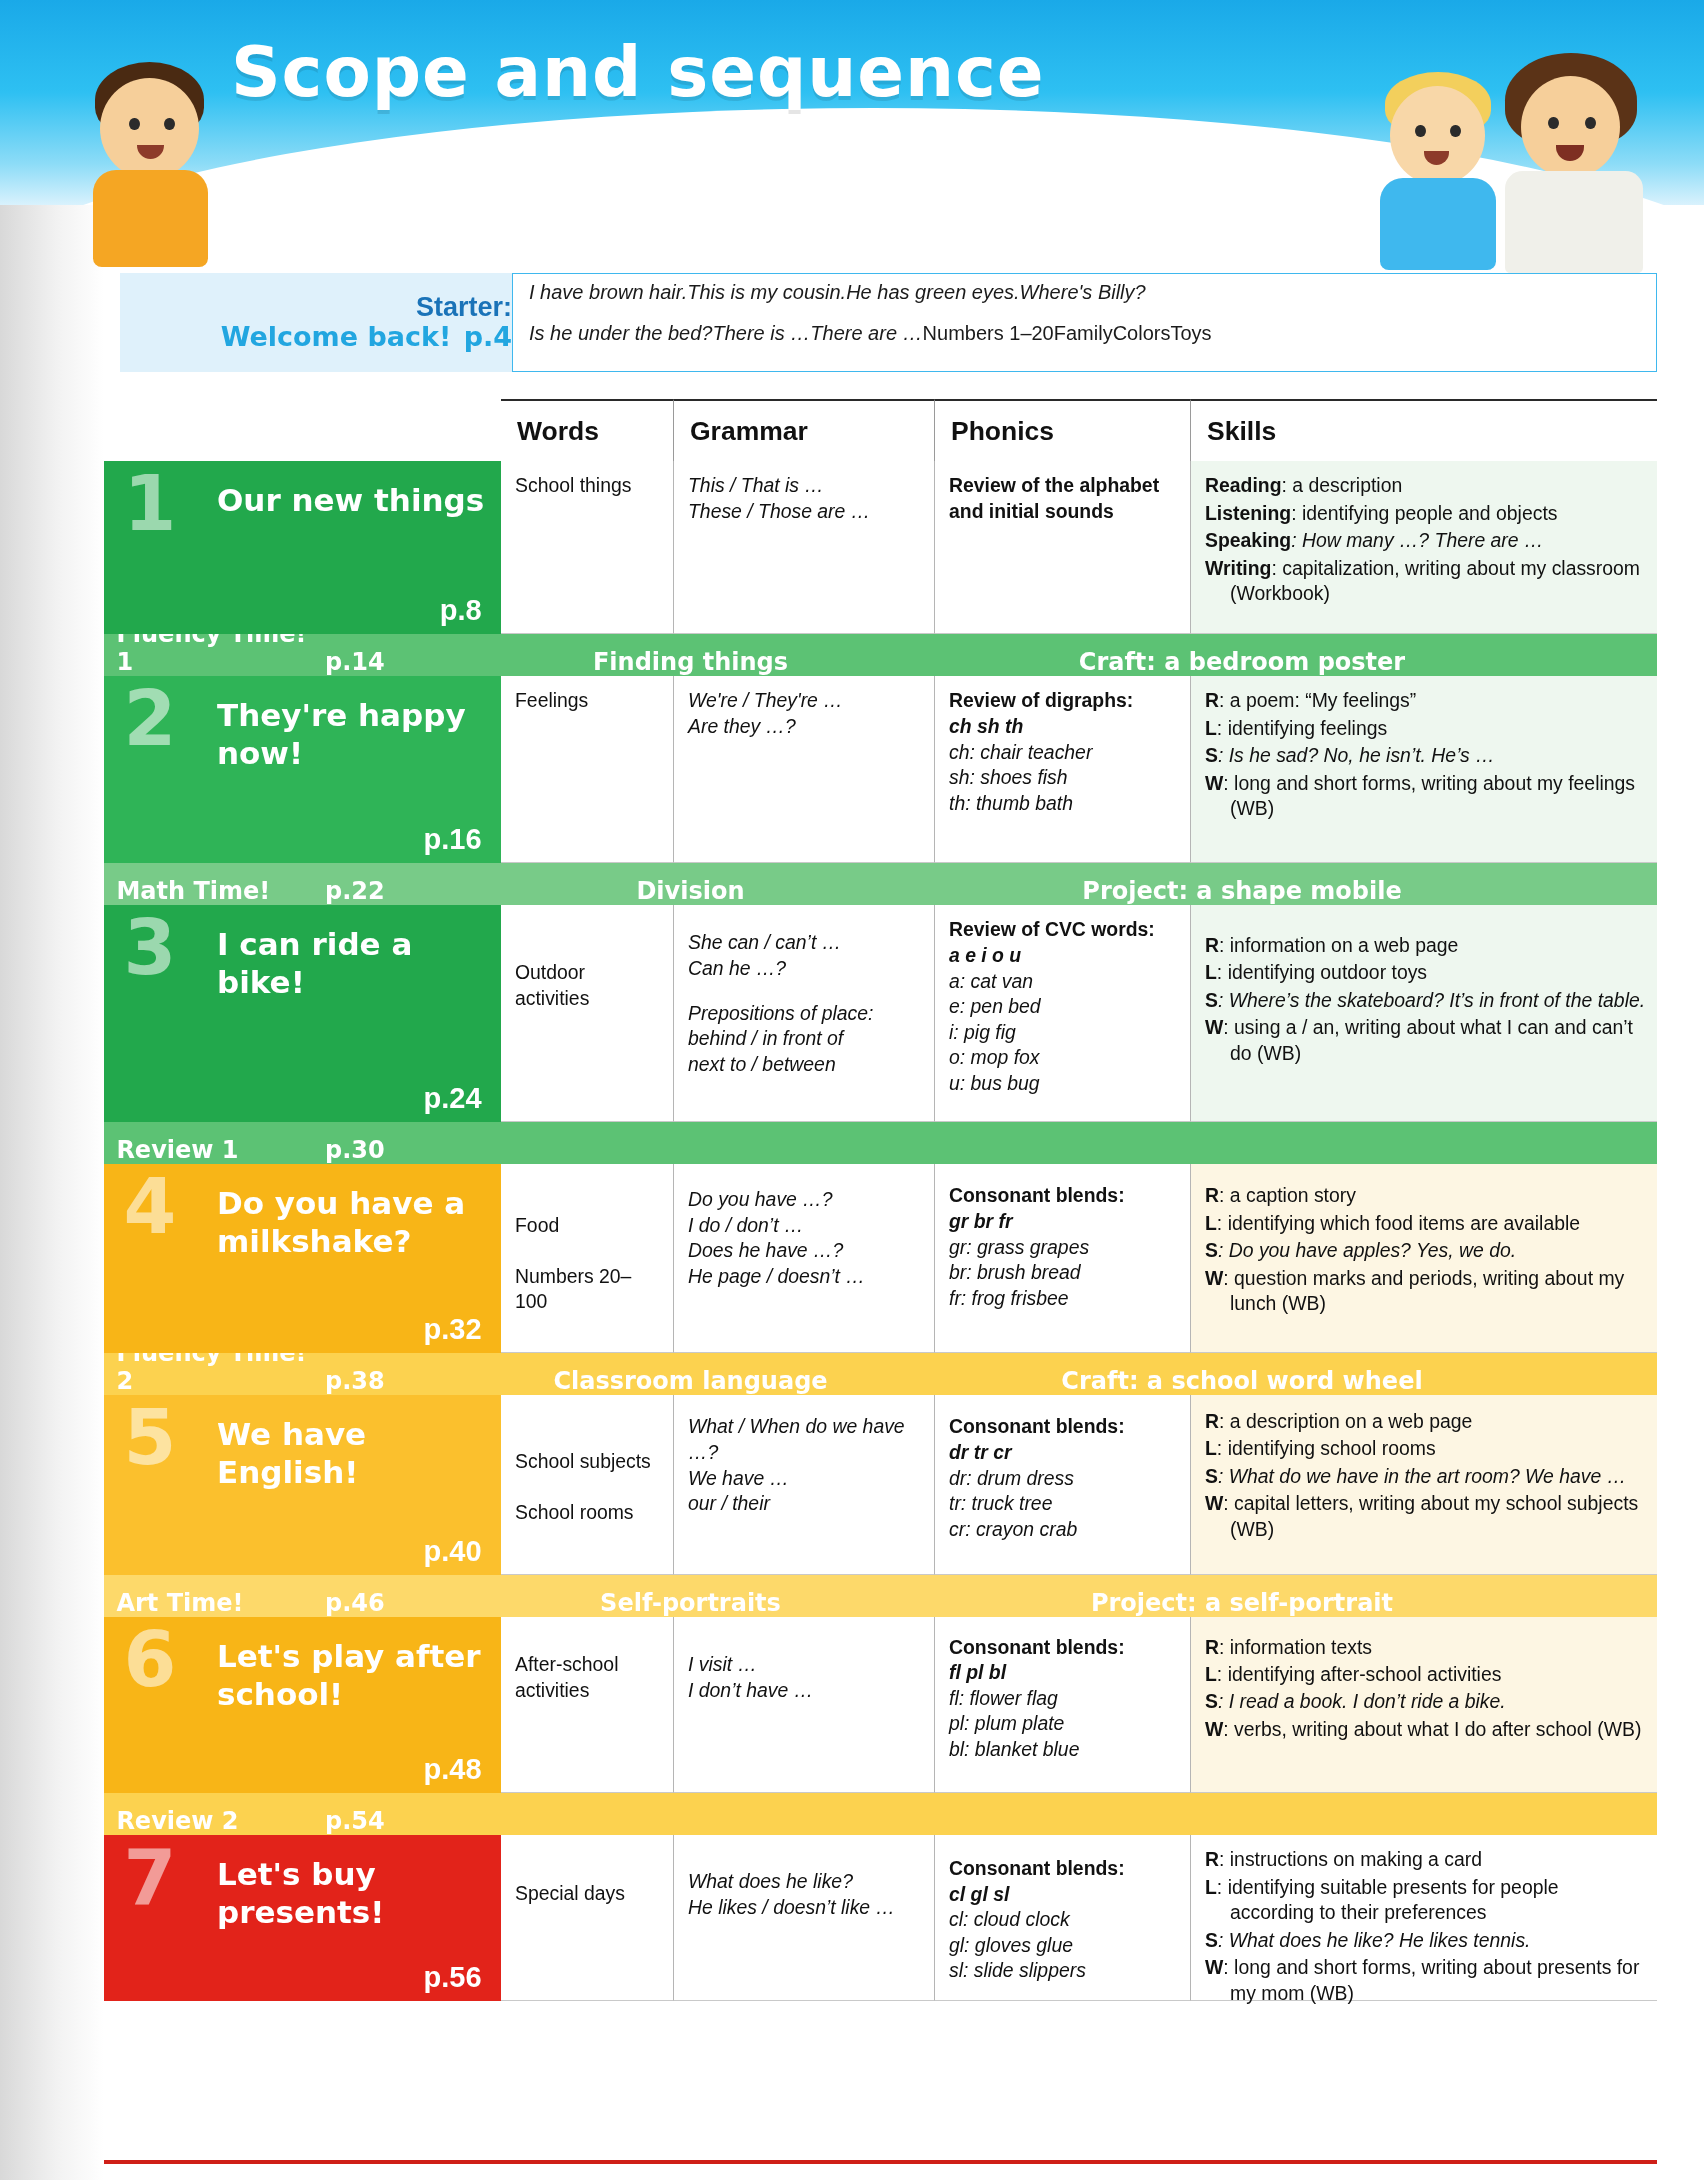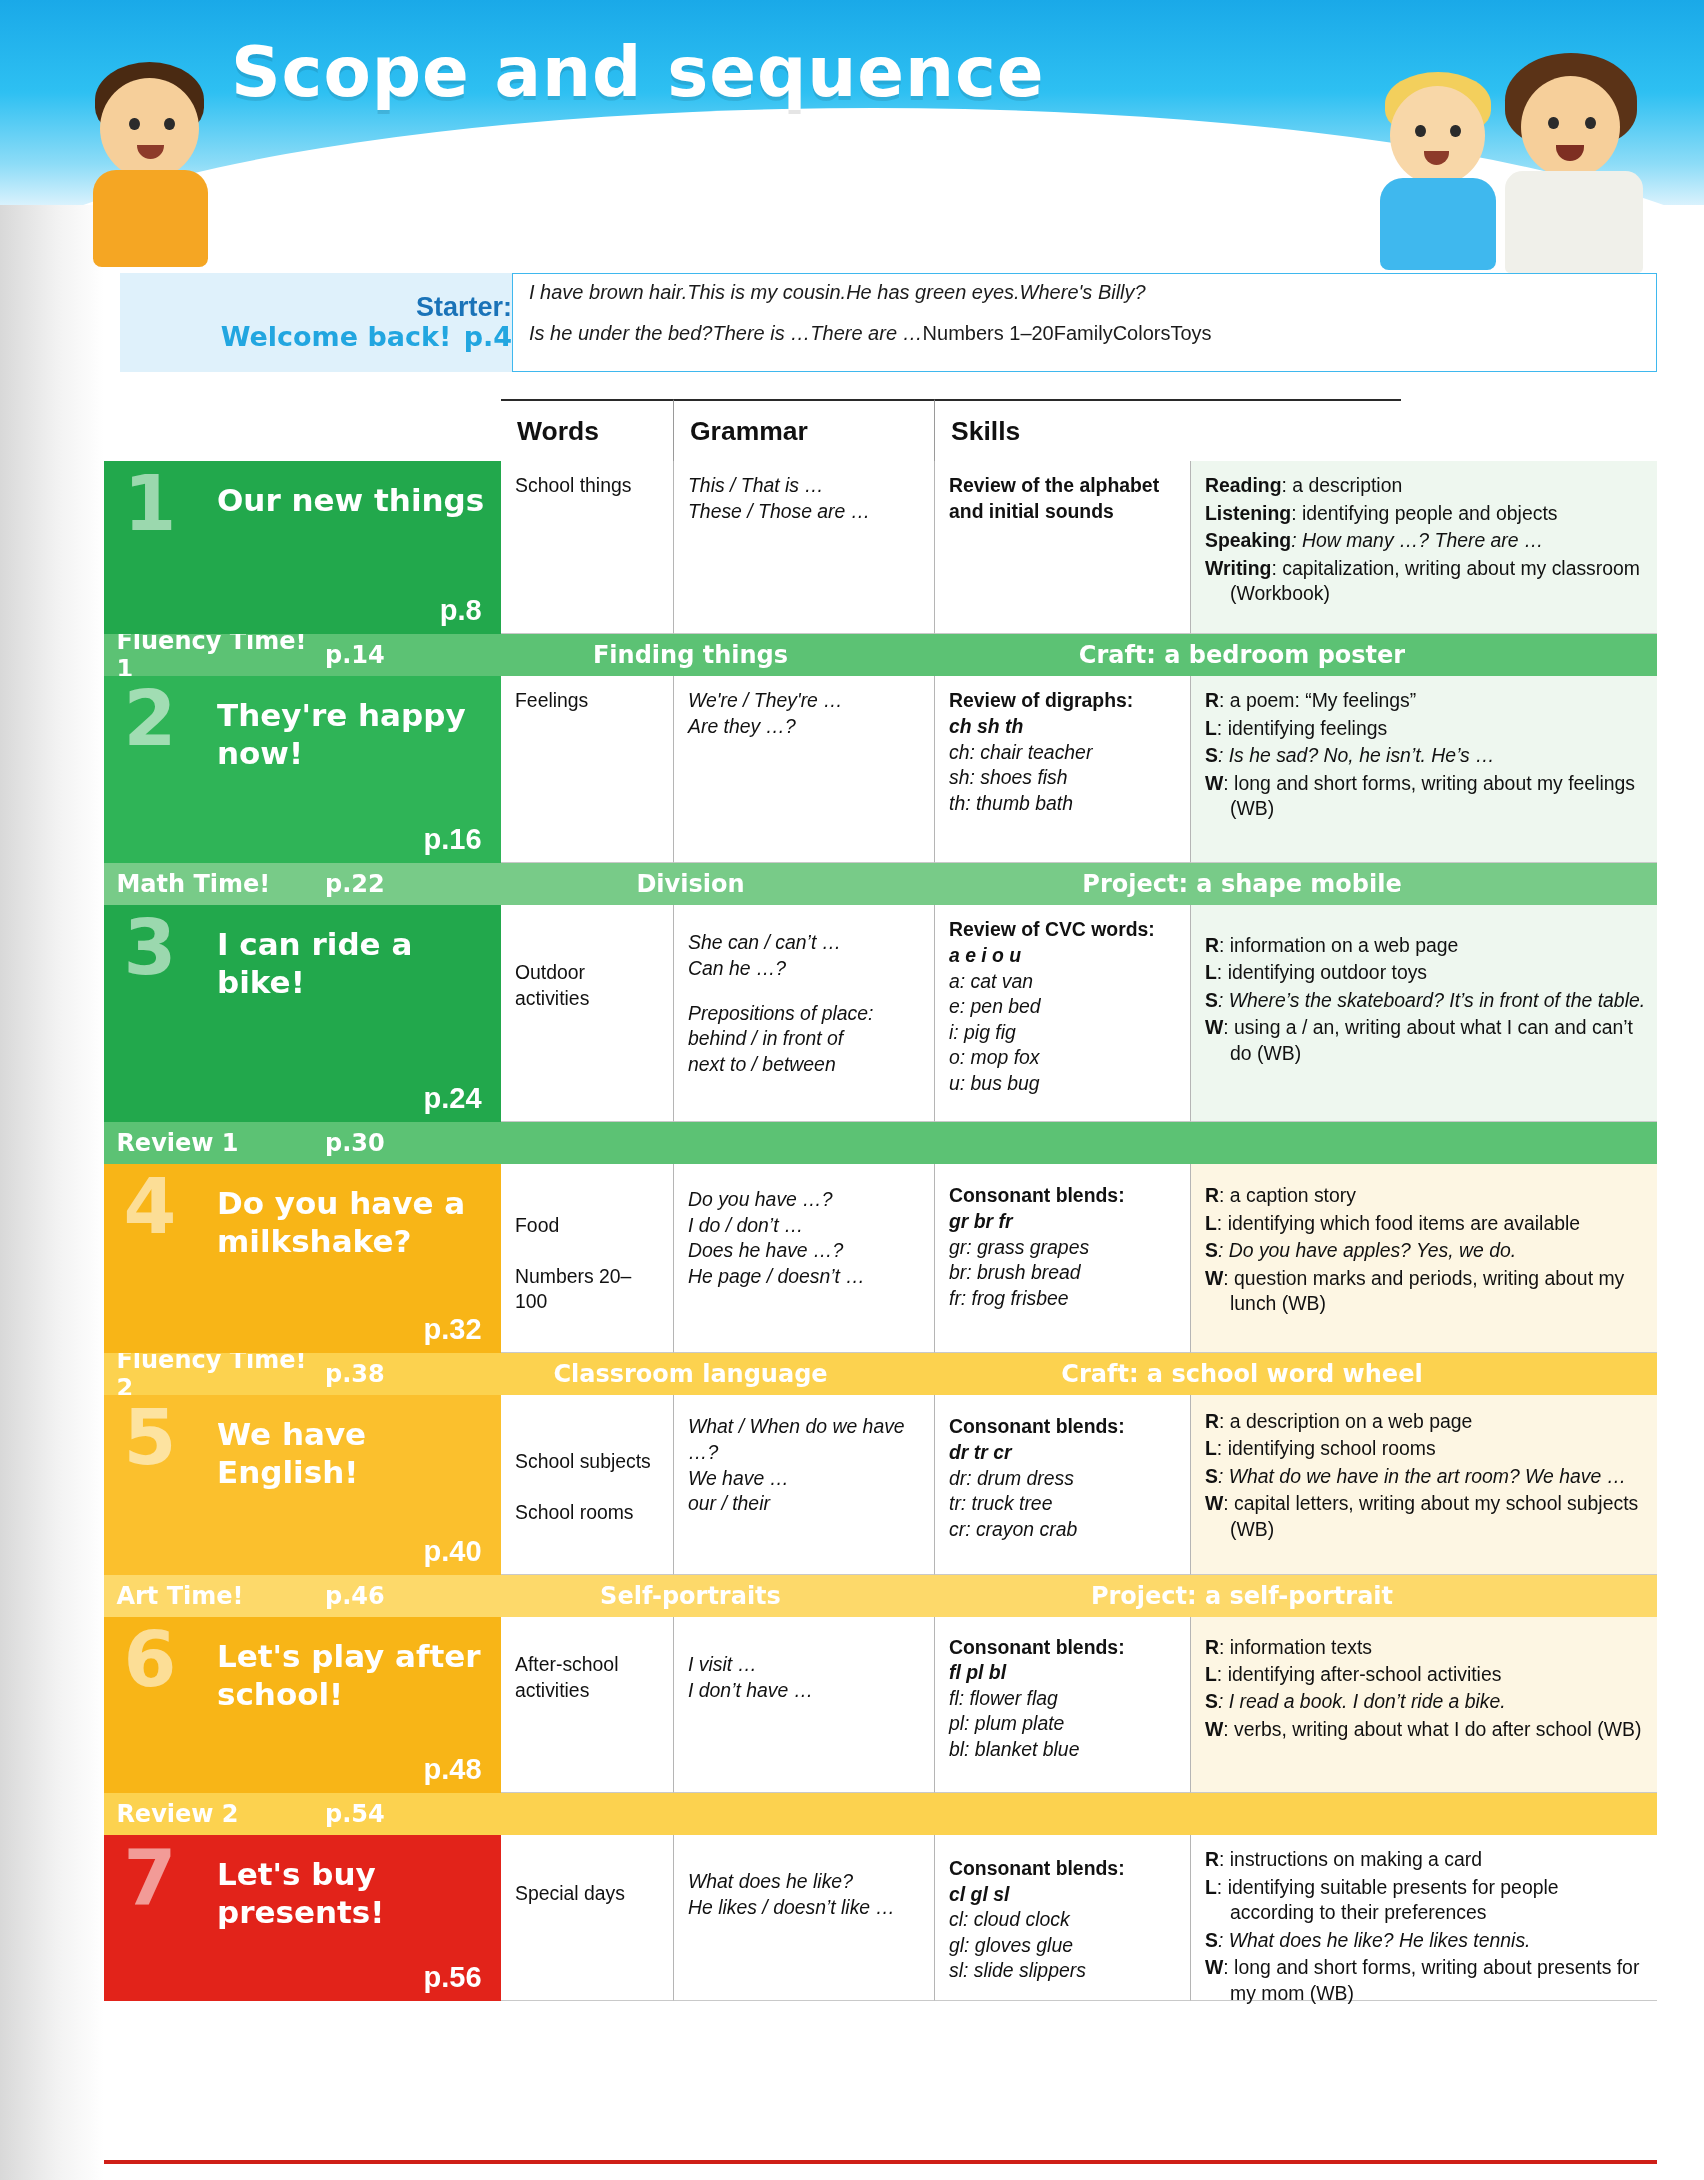--- a/index.html
+++ b/index.html
@@ -173,21 +173,21 @@
     color: #111;
   }
   .cell.last { border-right: none; }
   .cell.it { font-style: italic; }
   .cell b { font-weight: bold; }
   .skills-line { margin-bottom: 1.8px; }
   .hang { padding-left: 25px; text-indent: -25px; }
 
   
   .band {
-    display: flex; align-items: center;
+    display: flex; align-items: flex-end;
     height: 42px;
     font-family: "DejaVu Sans", sans-serif;
     font-weight: bold;
     color: #ffffff;
     font-size: 24px;
   }
   .band .b-title { width: 221px; padding-left: 12.4px; box-sizing: border-box; }
   .band .b-page { width: 176px; }
   .band .b-mid { width: 379px; text-align: center; }
   .band .b-right { flex: 1; text-align: center; padding-right: 53px; }
@@ -277,20 +277,21 @@
     </div>
   </div>
 </div>
 
 <div class="table-wrap">
 
   <div class="hdr-row">
     <div class="hdr-spacer"></div>
     <div class="hdr-cell col-words">Words</div>
     <div class="hdr-cell col-grammar">Grammar</div>
+    <div class="hdr-cell col-phonics">Phonics</div>
     <div class="hdr-cell col-skills">Skills</div>
   </div>
 
   <div class="unit-row" style="height:173px;">
     <div class="unit-left green-dark">
       <div class="unit-num">1</div>
       <div class="unit-title">Our new things</div>
       <div class="unit-page">p.8</div>
     </div>
     <div class="cell col-words tint-white">School things</div>

